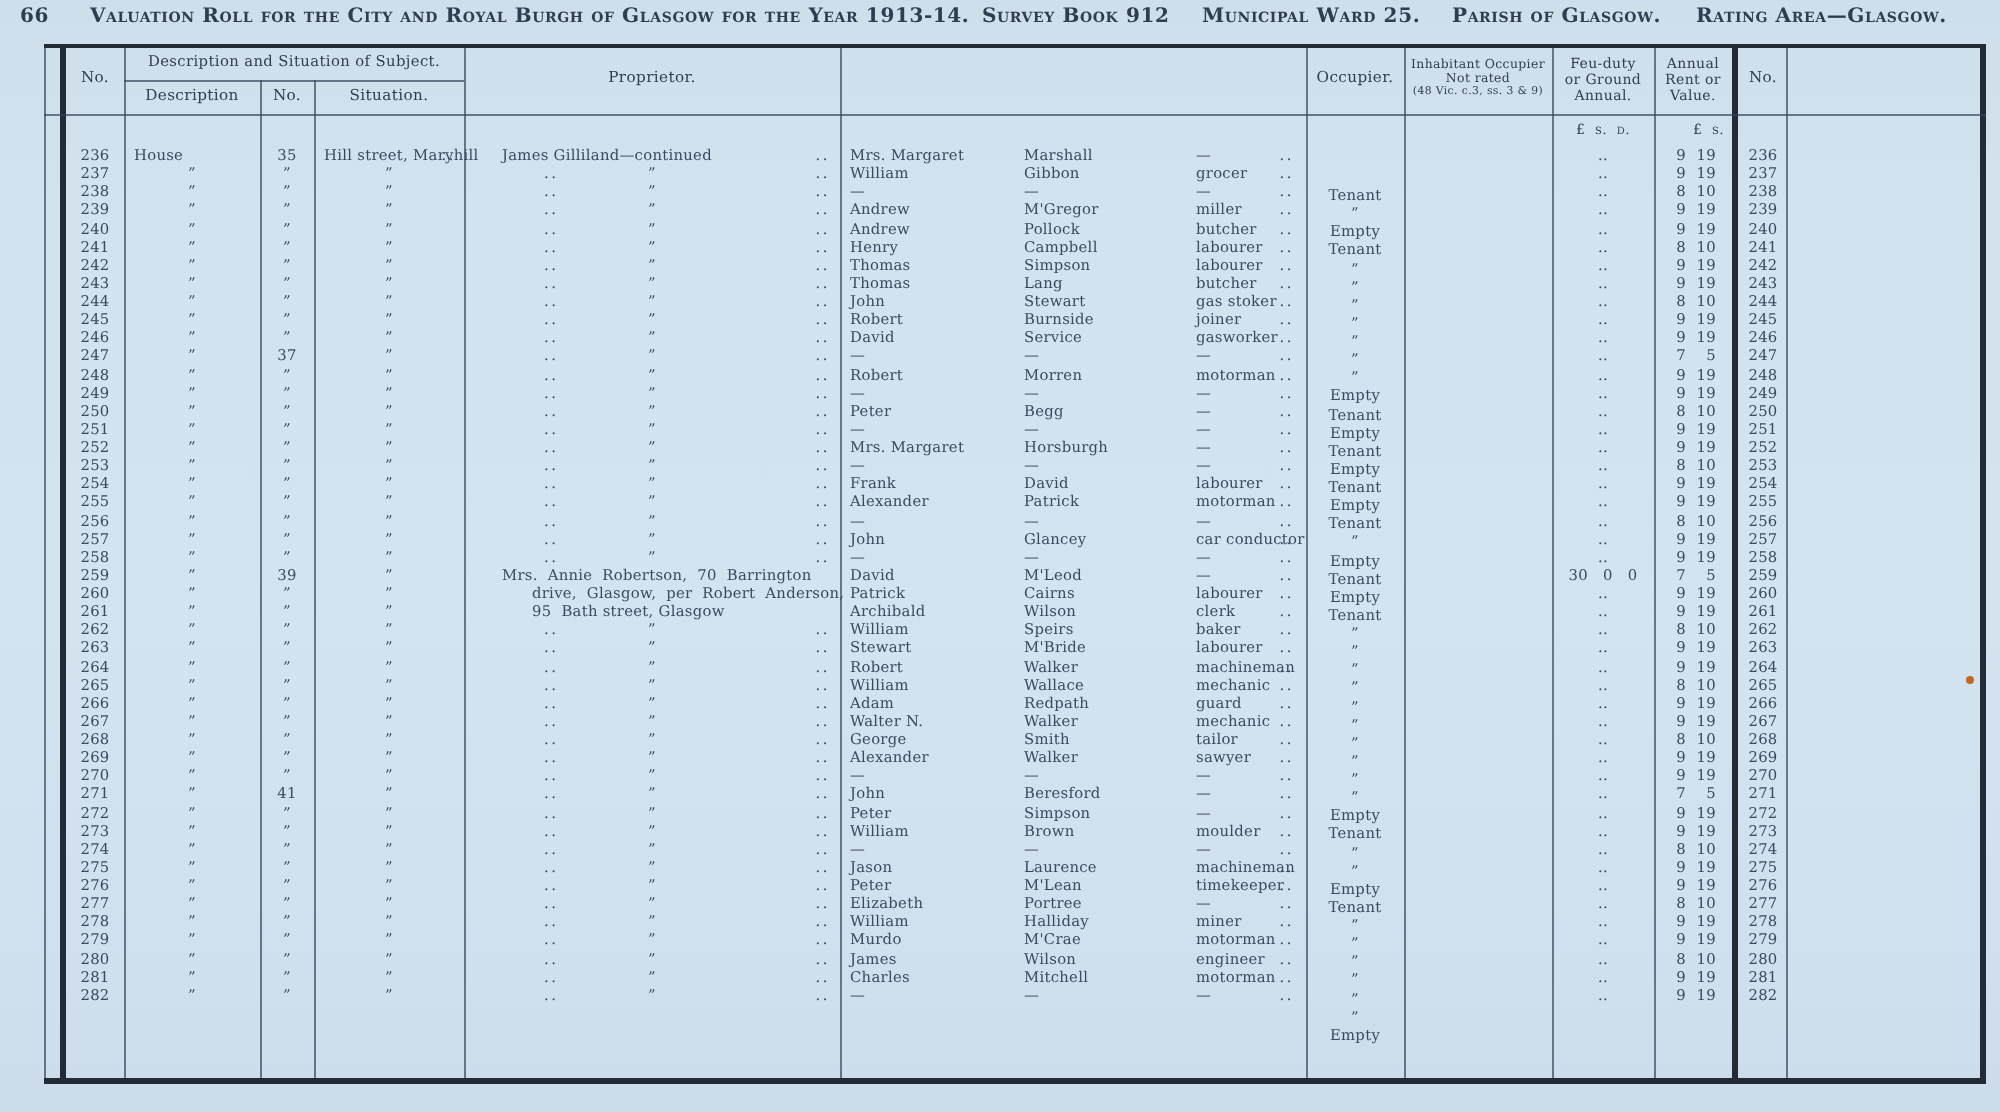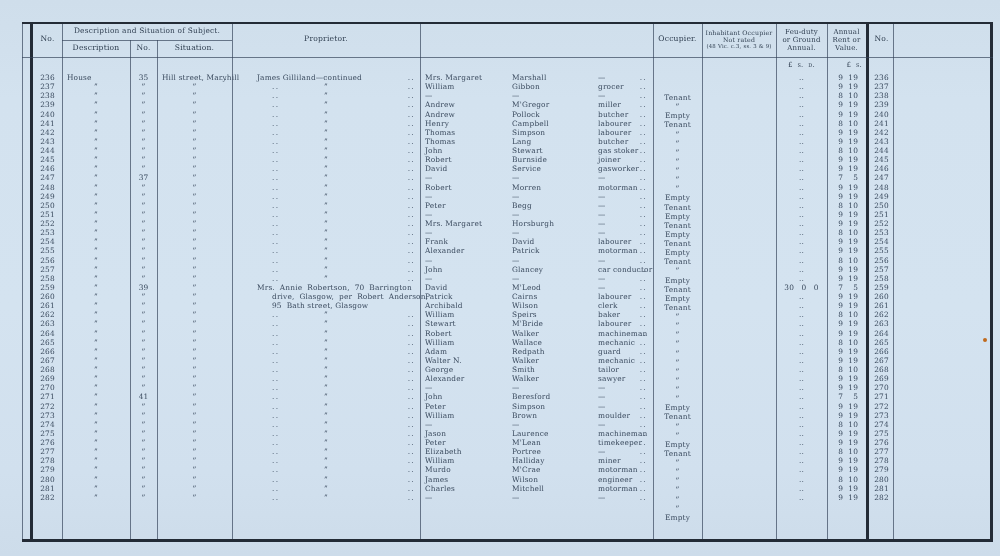--- a/index.html
+++ b/index.html
@@ -47,21 +47,21 @@
   .rows{position:absolute;left:0;top:51px;width:100%;}
   .row{position:relative;height:9.13px;font-size:7.4px;line-height:9.13px;letter-spacing:.15px;white-space:nowrap;}
   .cell{position:absolute;top:0;height:100%;}
   .c-no{left:11px;width:29px;text-align:center;}
   .c-desc{left:40px;width:68px;padding-left:5px;box-sizing:border-box;}
   .c-sno{left:108px;width:27px;text-align:center;}
   .c-sit{left:135px;width:75px;}
   .sit-t{position:absolute;left:0;width:100%;padding-left:5px;box-sizing:border-box;}
   .sit-d{position:absolute;right:4px;}
   .c-prop{left:210px;width:188px;}
-  .p-full{position:absolute;left:0;width:100%;padding-left:5px;box-sizing:border-box;white-space:pre;margin-left:20px;}
+  .p-full{position:absolute;left:0;width:100%;padding-left:19px;box-sizing:border-box;white-space:pre;}
   .p-l{position:absolute;left:40px;}
   .p-m{position:absolute;left:0;width:100%;text-align:center;}
   .p-r{position:absolute;right:5px;}
   .c-ten{left:398px;width:233px;}
   .t-f{position:absolute;left:5px;} .t-s{position:absolute;left:92px;}
   .t-o{position:absolute;left:178px;} .t-d{position:absolute;right:6px;}
   .c-occ{left:631px;width:49px;text-align:center;margin-top:20px;}
   .c-inh{left:680px;width:74px;}
   .c-feu{left:754px;width:51px;text-align:center;white-space:pre;}
   .c-rent{left:805px;width:39px;}
@@ -70,20 +70,28 @@
   .c-rem{left:872px;width:96px;}
   .dots{letter-spacing:1.3px;}
   .dit{text-align:center;padding-left:0 !important;}
   .speck{position:absolute;left:961px;top:316px;width:4px;height:4px;border-radius:50%;background:#c06a1d;}
 </style>
 </head>
 <body>
 
 <div class="page">
 
+  <div class="pagehead">
+    <span class="ph pnum">66</span>
+    <span class="ph ptitle">Valuation Roll for the City and Royal Burgh of Glasgow for the Year 1913-14.</span>
+    <span class="ph psurvey">Survey Book 912</span>
+    <span class="ph pward">Municipal Ward 25.</span>
+    <span class="ph pparish">Parish of Glasgow.</span>
+    <span class="ph prating">Rating Area—Glasgow.</span>
+  </div>
 
   <div class="tbl">
 
     <div class="vl" style="left:0"></div>
     <div class="vl thick" style="left:8px"></div>
     <div class="vl" style="left:40px"></div>
     <div class="vl sub" style="left:108px"></div>
     <div class="vl sub" style="left:135px"></div>
     <div class="vl" style="left:210px"></div>
     <div class="vl" style="left:398px"></div>

